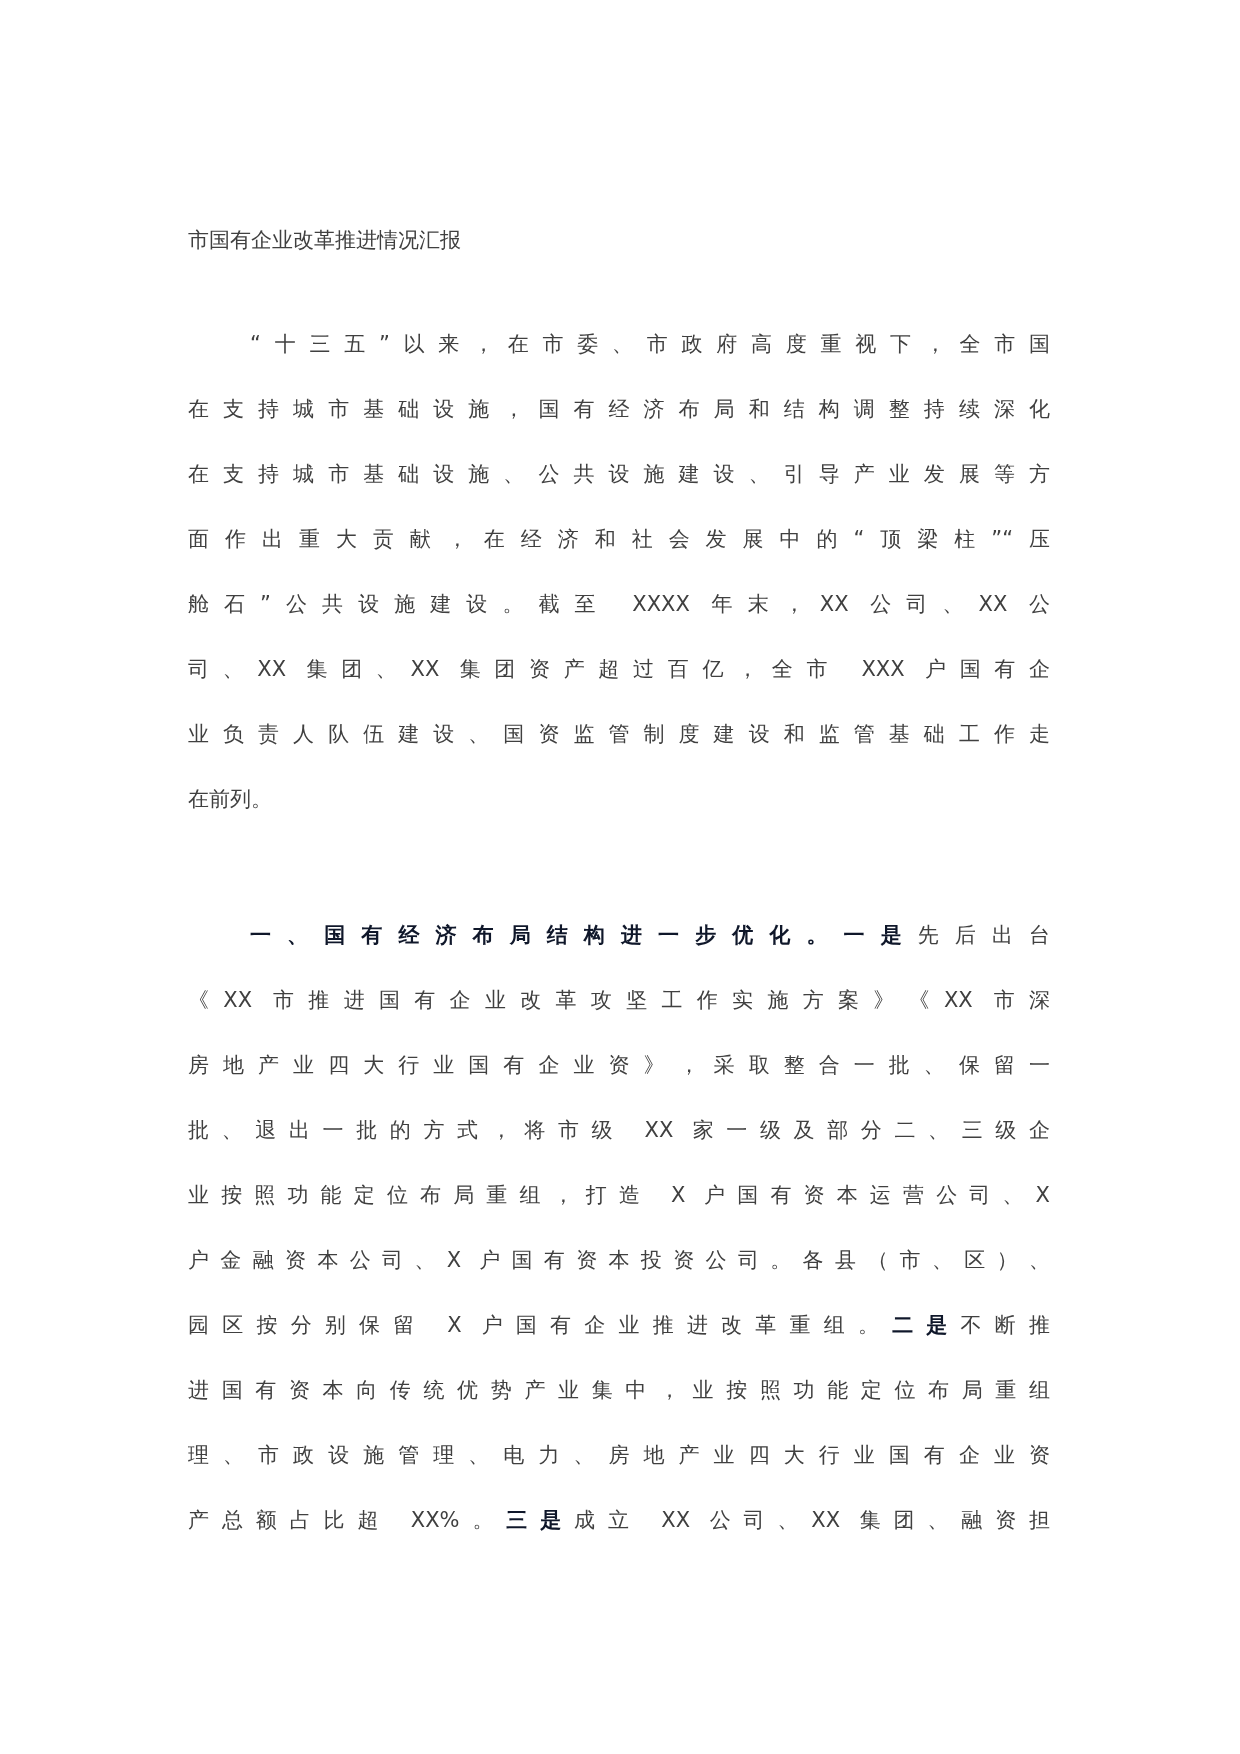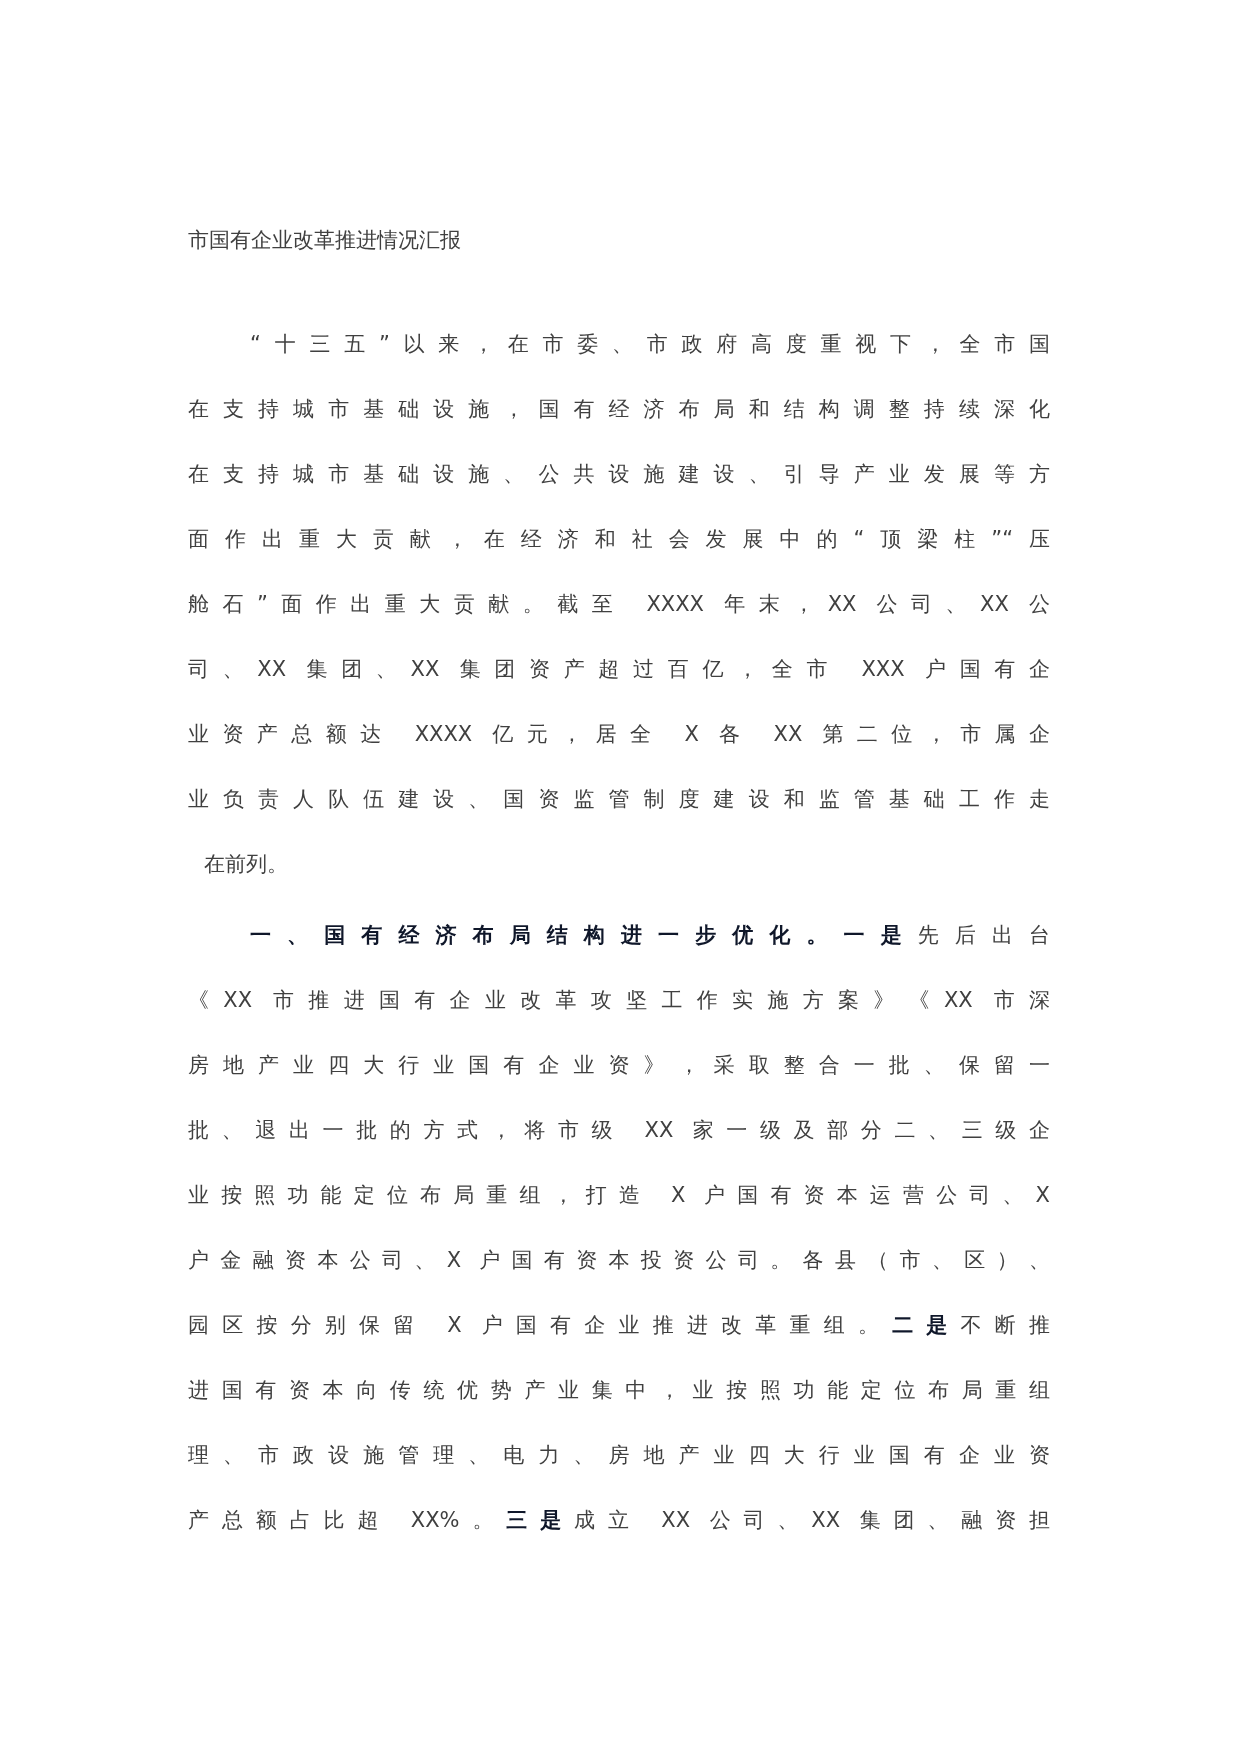--- a/index.html
+++ b/index.html
@@ -10,39 +10,38 @@
     color: #404040;
     font-size: 21px;
     line-height: 65px;
     white-space: nowrap;
   }
   .title { position: absolute; left: 188px; top: 208px; width: 870px; }
   .para { position: absolute; left: 188px; width: 862px; }
   .p1 { top: 312px; }
   .p2 { top: 903px; }
   .line { display: block; height: 65px; text-align: justify; text-align-last: justify; }
-  .line.last { text-align-last: left; margin-left: 16px; }
+  .line.last { text-align-last: left; }
   .line.indent { padding-left: 62px; }
   b { font-weight: bold; color: #0f172a; }
 </style>
 </head>
 <body>
 
 <div class="page">
 
   <div class="text title">市国有企业改革推进情况汇报</div>
 
   <div class="text para p1">
     <span class="line indent">“十三五”以来，在市委、市政府高度重视下，全市国</span>
     <span class="line">在支持城市基础设施，国有经济布局和结构调整持续深化</span>
     <span class="line">在支持城市基础设施、公共设施建设、引导产业发展等方</span>
     <span class="line">面作出重大贡献，在经济和社会发展中的“顶梁柱”“压</span>
-    <span class="line">舱石”面作出重大贡献。截至 XXXX 年末，XX 公司、XX 公</span>
+    <span class="line">舱石”公共设施建设。截至 XXXX 年末，XX 公司、XX 公</span>
     <span class="line">司、XX 集团、XX 集团资产超过百亿，全市 XXX 户国有企</span>
-    <span class="line">业资产总额达 XXXX 亿元，居全 X 各 XX 第二位，市属企</span>
     <span class="line">业负责人队伍建设、国资监管制度建设和监管基础工作走</span>
     <span class="line last">在前列。</span>
   </div>
 
   <div class="text para p2">
     <span class="line indent"><b>一、国有经济布局结构进一步优化。</b><b>一是</b><span>先后出台</span></span>
     <span class="line">《XX 市推进国有企业改革攻坚工作实施方案》《XX 市深</span>
     <span class="line">房地产业四大行业国有企业资》，采取整合一批、保留一</span>
     <span class="line">批、退出一批的方式，将市级 XX 家一级及部分二、三级企</span>
     <span class="line">业按照功能定位布局重组，打造 X 户国有资本运营公司、X</span>

